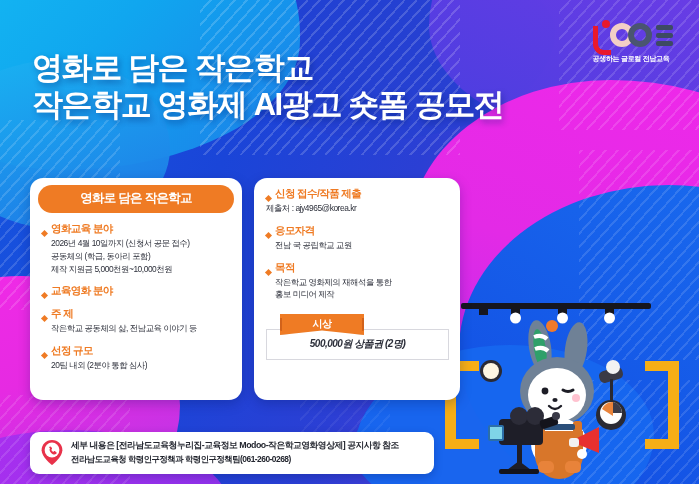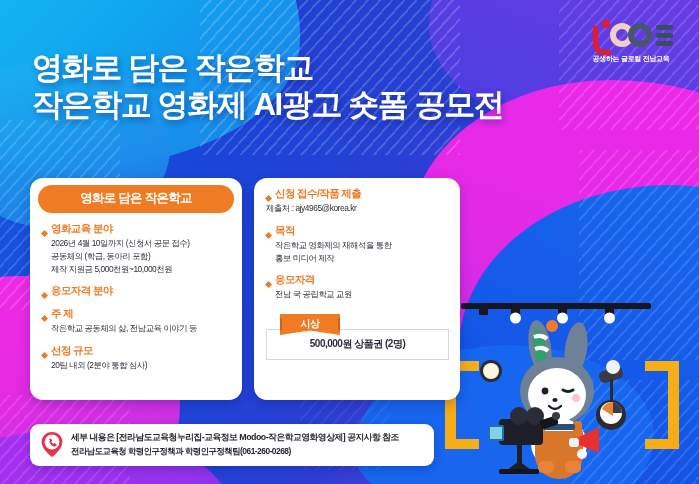--- a/index.html
+++ b/index.html
@@ -133,43 +133,43 @@
   .item-lines span{
     display:block; color:#2c2f3a; font-size:8.4px; font-weight:normal;
     letter-spacing:-.45px; line-height:1.52; white-space:nowrap;
   }
   .email-line{ padding-left:0 !important; }
   .email-line span{ white-space:nowrap; }
 
   
   .award{ margin-top:9px; position:relative; padding-top:4px;}
   .ribbon{
-    position:relative; width:60px; margin:0 auto 0 14px;
+    position:relative; width:84px; margin:0 auto 0 14px;
     background:#ef7b24; color:#fff; font-size:10px; font-weight:bold;
     text-align:center; padding:3px 0 4px; letter-spacing:-.5px;
     clip-path:polygon(0 0,100% 0,100% 100%,50% 78%,0 100%);
     box-shadow:0 1px 2px rgba(0,0,0,.2);
   }
   .ribbon::before,.ribbon::after{
     content:""; position:absolute; top:4px; width:11px; height:13px; background:#d2621a;
   }
   .ribbon::before{ left:-9px; clip-path:polygon(0 0,100% 0,100% 100%,0 72%);}
   .ribbon::after{ right:-9px; clip-path:polygon(0 0,100% 0,100% 72%,0 100%);}
   .award-box{
     margin-top:-6px; border:1px solid #d8d8de; background:#fff;
     padding:7px 0 8px; text-align:center; font-size:10px; font-weight:bold;
-    color:#2c2f3a; letter-spacing:-.5px;
+    color:#2c2f3a; letter-spacing:-.5px;font-style:italic;
   }
 
   
   .scene{ position:absolute; right:0; bottom:0; width:260px; height:185px; z-index:7;}
 
   
   .footer{
-    position:absolute; left:30px; bottom:18px; width:404px; background:#fff;
+    position:absolute; left:30px; bottom:10px; width:404px; background:#fff;
     border-radius:9px; box-shadow:0 3px 9px rgba(0,20,90,.25);
     display:flex; align-items:center; gap:8px; padding:8px 10px 9px 11px; z-index:9;
   }
   .pin{ position:relative; width:22px; height:25px; flex:0 0 auto;}
   .footer-lines{ display:flex; flex-direction:column; gap:2px;}
   .footer-lines span{ font-size:8.4px; font-weight:bold; color:#23262f; letter-spacing:-.5px; white-space:nowrap;}
   .footer-lines .f1{ font-size:8.8px;}
 </style>
 </head>
 <body>
@@ -229,21 +229,21 @@
           <div class="item-lines">
             <span>2026년 4월 10일까지 (신청서 공문 접수)</span>
             <span>공동체의 (학급, 동아리 포함)</span>
             <span>제작 지원금 5,000천원~10,000천원</span>
           </div>
         </div>
 
         <div class="item">
           <div class="item-title">
             <span class="diamond"></span>
-            <span>응모자격 분야</span>
+            <span>교육영화 분야</span>
           </div>
         </div>
 
         <div class="item">
           <div class="item-title">
             <span class="diamond"></span>
             <span>주 제</span>
           </div>
           <div class="item-lines">
             <span>작은학교 공동체의 삶, 전남교육 이야기 등</span>
@@ -274,35 +274,35 @@
           <div class="item-lines">
           </div>
           <div class="item-lines email-line">
             <span>제출처 : ajy4965@korea.kr</span>
           </div>
         </div>
 
         <div class="item">
           <div class="item-title">
             <span class="diamond"></span>
+            <span>응모자격</span>
+          </div>
+          <div class="item-lines">
+            <span>전남 국 공립학교 교원</span>
+          </div>
+        </div>
+
+        <div class="item">
+          <div class="item-title">
+            <span class="diamond"></span>
             <span>목적</span>
           </div>
           <div class="item-lines">
             <span>작은학교 영화제의 재해석을 통한</span>
             <span>홍보 미디어 제작</span>
-          </div>
-        </div>
-
-        <div class="item">
-          <div class="item-title">
-            <span class="diamond"></span>
-            <span>응모자격</span>
-          </div>
-          <div class="item-lines">
-            <span>전남 국 공립학교 교원</span>
           </div>
         </div>
 
         <div class="award">
           <div class="ribbon">시상</div>
           <div class="award-box">500,000원 상품권 (2명)</div>
         </div>
 
       </div>
     </div>

